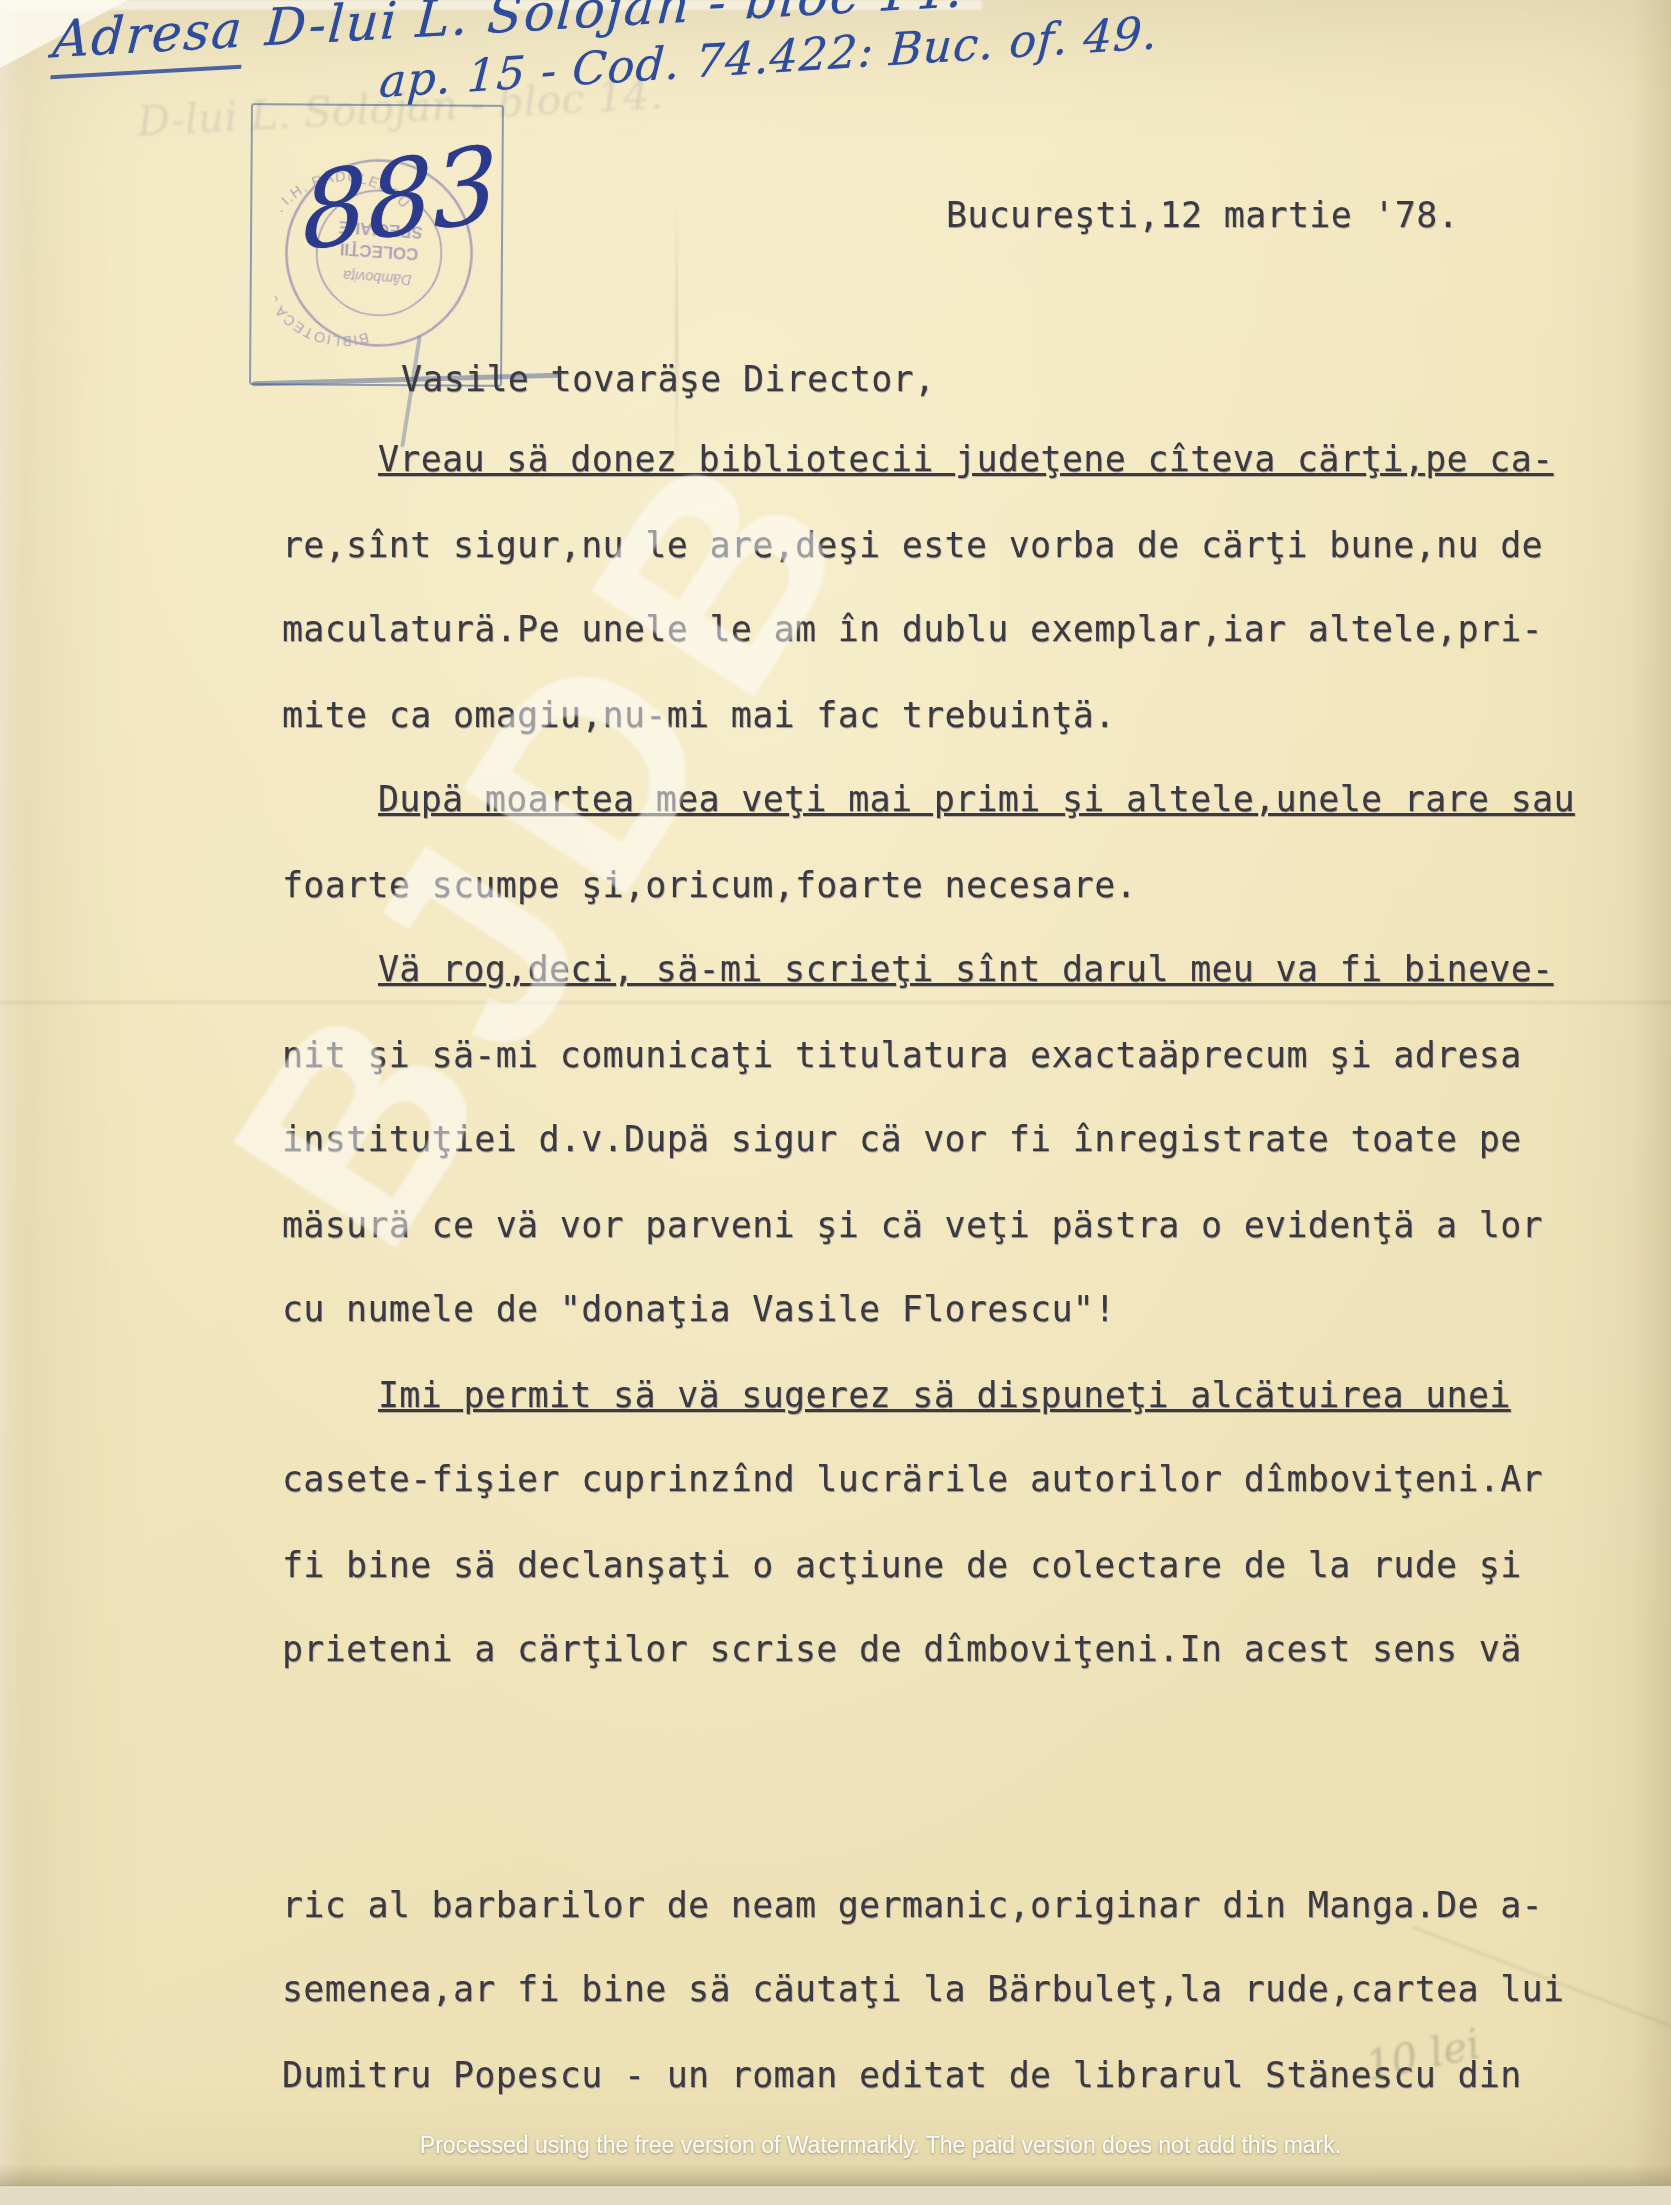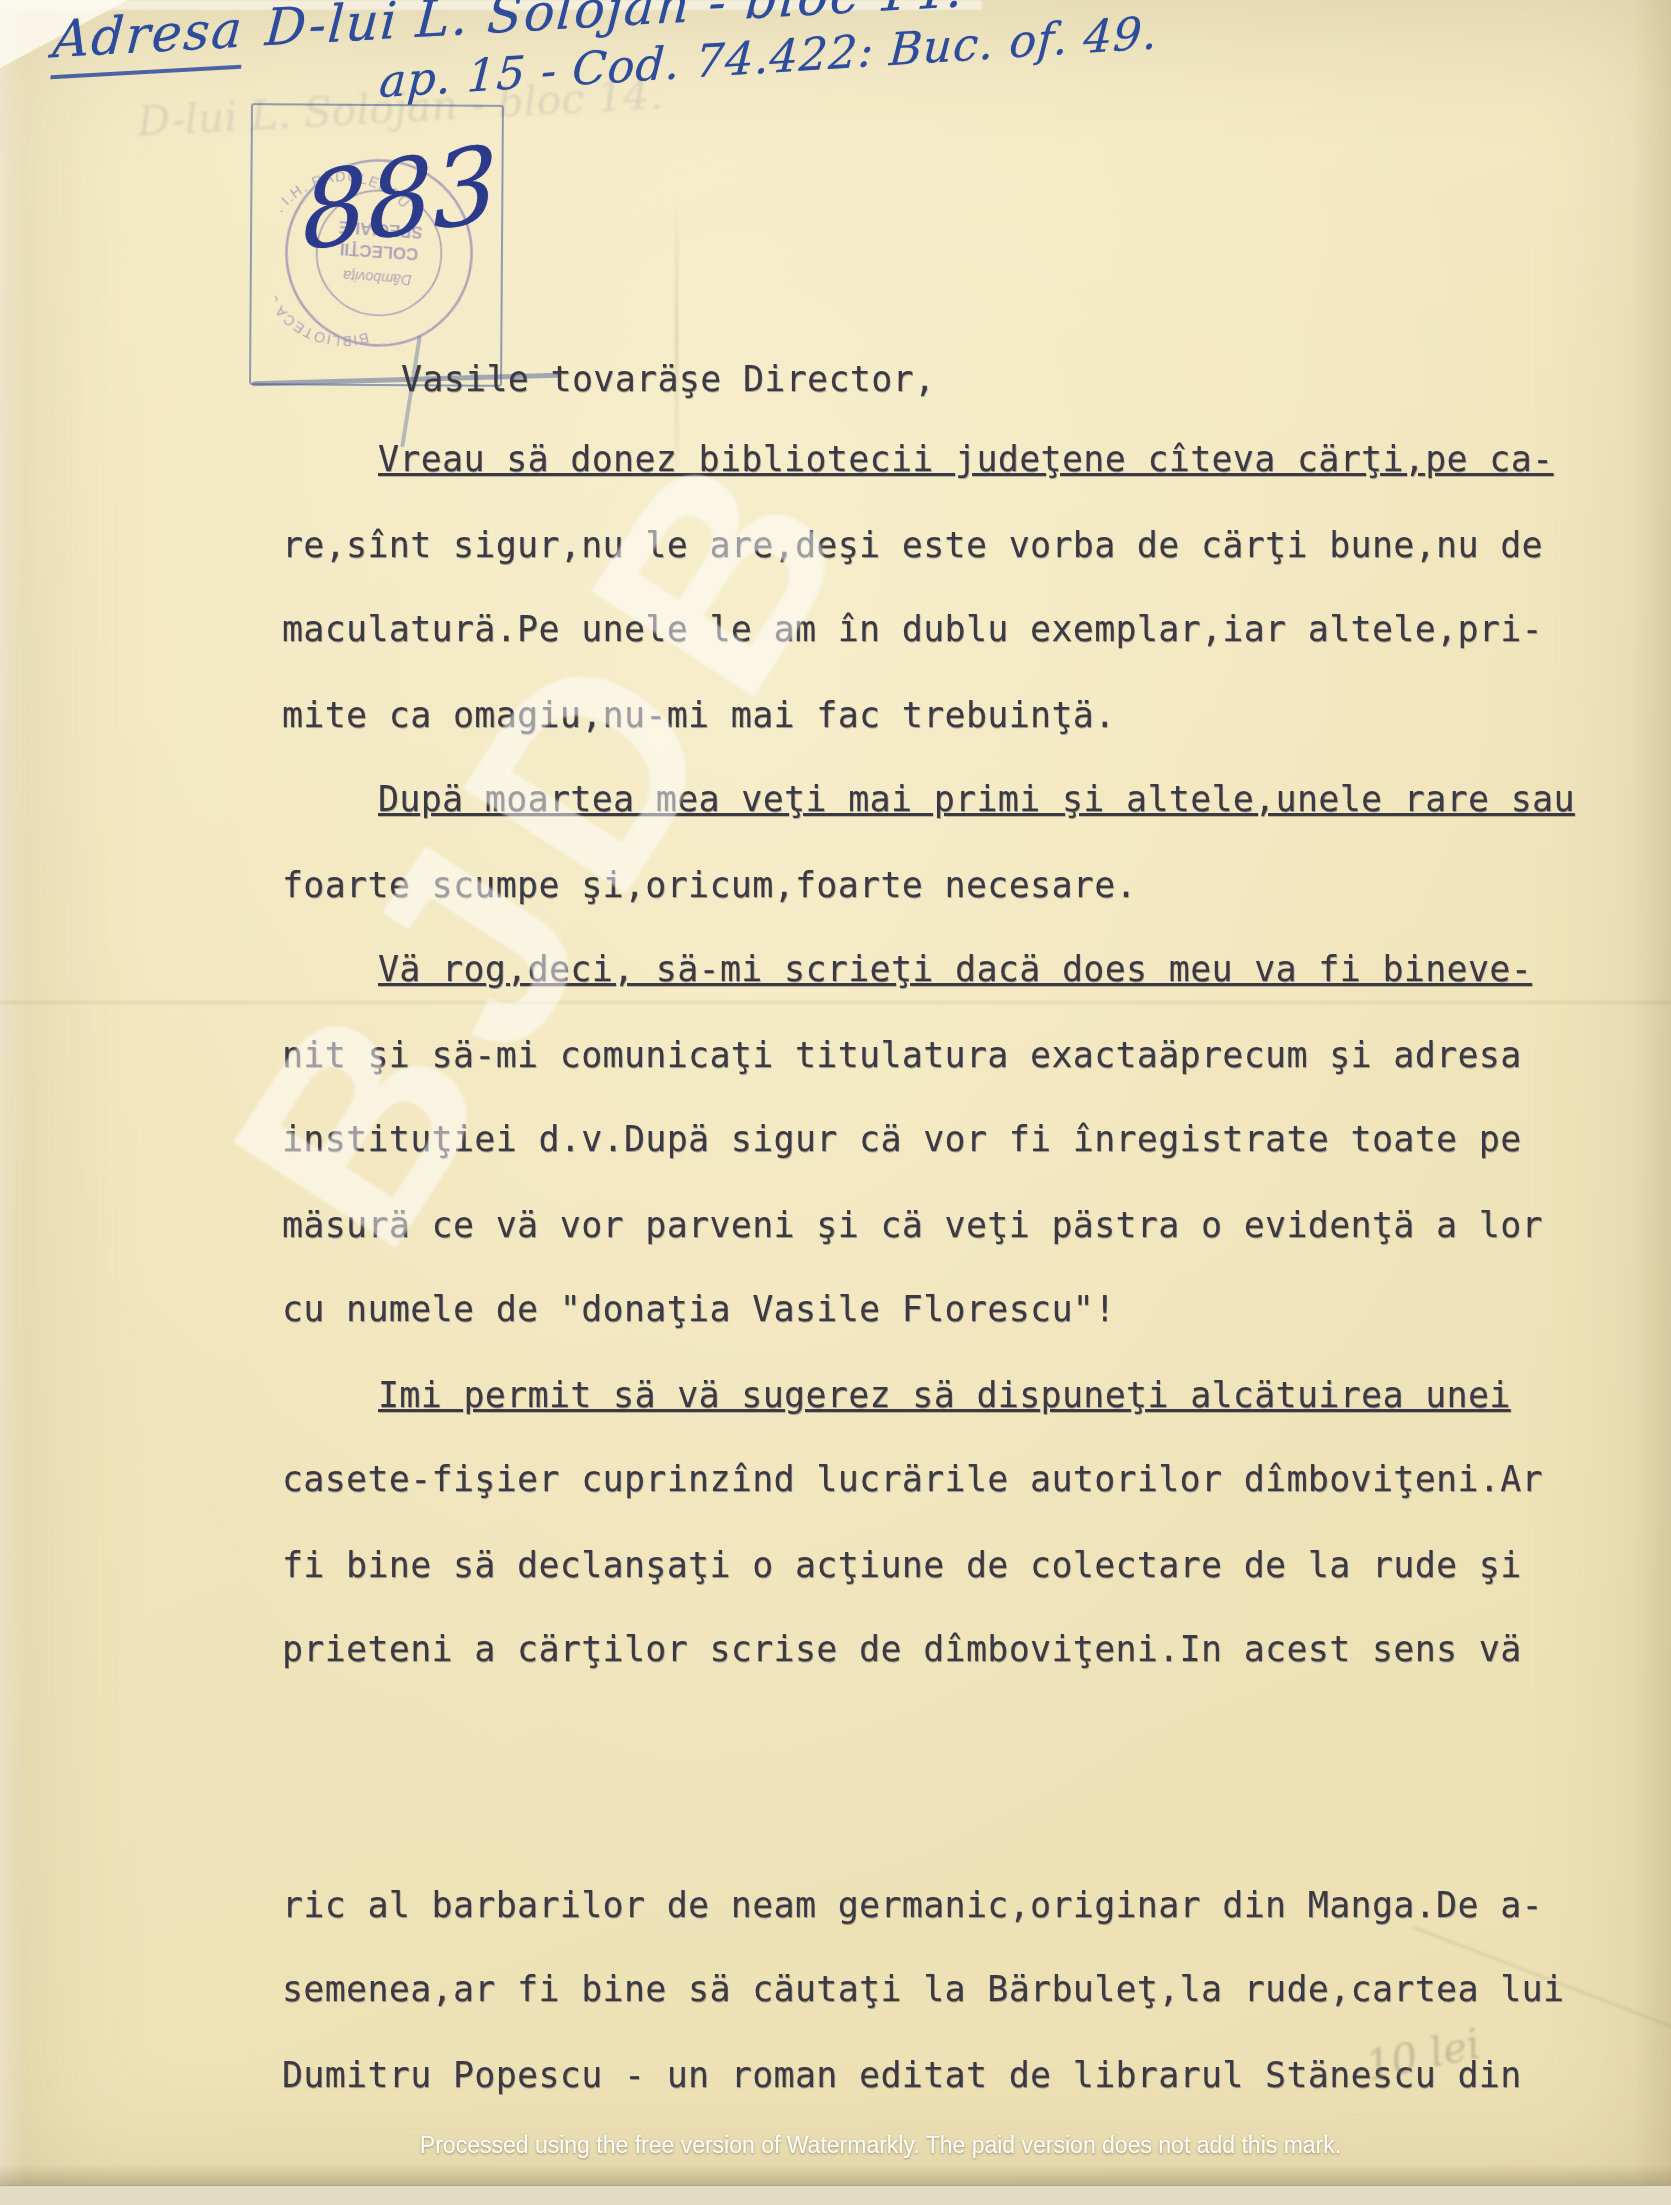--- a/index.html
+++ b/index.html
@@ -125,29 +125,30 @@
     <text font-size="17" letter-spacing="1.5">
       <textPath href="#ring" startOffset="8">BIBLIOTECA JUDEŢEANĂ I.H. RĂDULESCU ✶</textPath>
     </text>
     <text x="120" y="96" text-anchor="middle" font-size="17" font-style="italic">Dâmboviţa</text>
     <text x="120" y="128" text-anchor="middle" font-size="20" font-weight="bold">COLECŢII</text>
     <text x="120" y="154" text-anchor="middle" font-size="20" font-weight="bold">SPECIALE</text>
   </svg>
 
   <div class="num883">883</div>
 
+  <div class="typed" style="left:946px; top:198px;">Bucureşti,12 martie '78.</div>
   <div class="typed" style="left:401px; top:362px;">Vasile tovaräşe Director,</div>
 
   <div class="typed indent" style="top:442px">Vreau sä donez bibliotecii judeţene cîteva cärţi,pe ca-</div>
   <div class="typed" style="top:528px">re,sînt sigur,nu le are,deşi este vorba de cärţi bune,nu de</div>
   <div class="typed" style="top:612px">maculaturä.Pe unele le am în dublu exemplar,iar altele,pri-</div>
   <div class="typed" style="top:698px">mite ca omagiu,nu-mi mai fac trebuinţä.</div>
   <div class="typed indent" style="top:782px">Dupä moartea mea veţi mai primi şi altele,unele rare sau</div>
   <div class="typed" style="top:868px">foarte scumpe şi,oricum,foarte necesare.</div>
-  <div class="typed indent" style="top:952px">Vä rog,deci, sä-mi scrieţi dacä does meu va fi bineve-</div>
+  <div class="typed indent" style="top:952px">Vä rog,deci, sä-mi scrieţi sînt darul meu va fi bineve-</div>
   <div class="typed" style="top:1038px">nit şi sä-mi comunicaţi titulatura exactaäprecum şi adresa</div>
   <div class="typed" style="top:1122px">instituţiei d.v.Dupä sigur cä vor fi înregistrate toate pe</div>
   <div class="typed" style="top:1208px">mäsurä ce vä vor parveni şi cä veţi pästra o evidenţä a lor</div>
   <div class="typed" style="top:1292px">cu numele de "donaţia Vasile Florescu"!</div>
   <div class="typed indent" style="top:1378px">Imi permit sä vä sugerez sä dispuneţi alcätuirea unei</div>
   <div class="typed" style="top:1548px">fi bine sä declanşaţi o acţiune de colectare de la rude şi</div>
   <div class="typed" style="top:1462px">casete-fişier cuprinzînd lucrärile autorilor dîmboviţeni.Ar</div>
   <div class="typed" style="top:1632px">prieteni a cärţilor scrise de dîmboviţeni.In acest sens vä</div>
   <div class="typed" style="top:1888px">ric al barbarilor de neam germanic,originar din Manga.De a-</div>
   <div class="typed" style="top:1972px">semenea,ar fi bine sä cäutaţi la Bärbuleţ,la rude,cartea lui</div>

